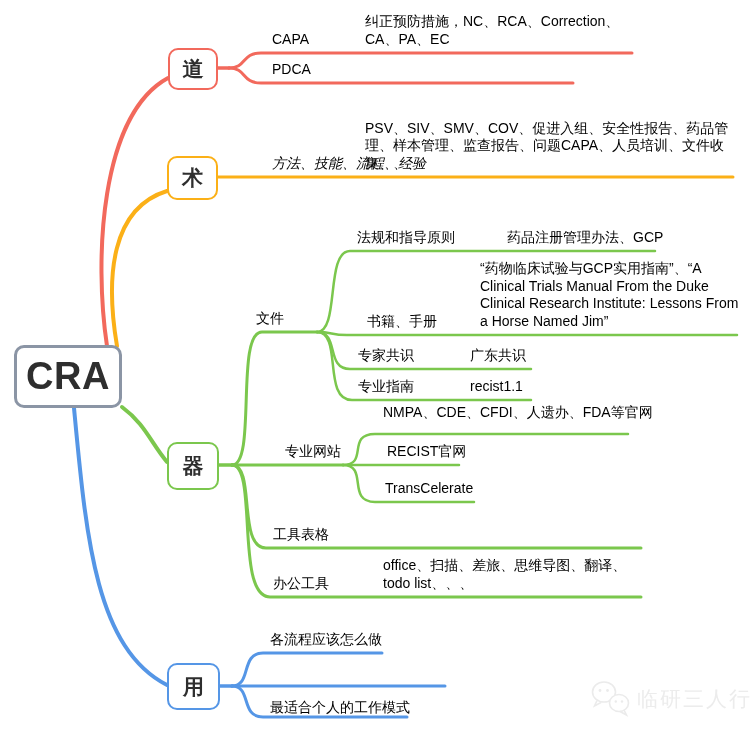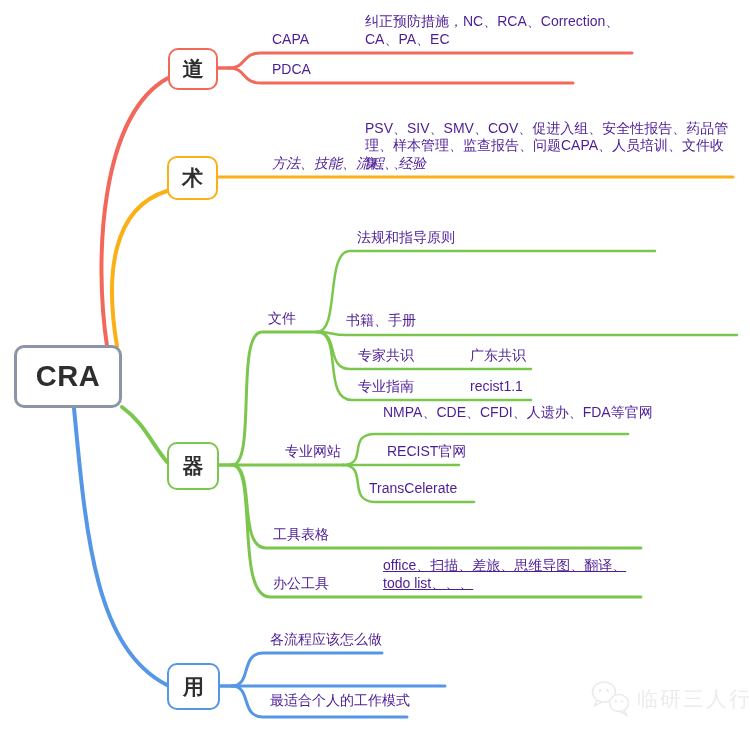--- a/index.html
+++ b/index.html
@@ -8,23 +8,23 @@
     background:#fff;
     font-family:"Liberation Sans","DejaVu Sans",sans-serif;
   }
   .links { position:absolute; left:0; top:0; }
   .node {
     position:absolute; box-sizing:border-box; background:#fff;
     border:2.5px solid #999; border-radius:10px;
     display:flex; align-items:center; justify-content:center;
     font-weight:bold; color:#2e2e2e; font-size:21px;
   }
-  .root { border-width:3px; font-size:29px; letter-spacing:0.5px; }
+  .root { border-width:3px; font-size:38px; letter-spacing:0.5px; }
   .label {
-    position:absolute; font-size:14px; line-height:17.5px; color:#4c1d95;
+    position:absolute; font-size:14px; line-height:17.5px; color:#000000;
   }
   .nw { white-space:nowrap; }
   .watermark {
     position:absolute; left:590px; top:678px; display:flex; align-items:center;
     color:#ececec; font-size:21px; letter-spacing:2px; white-space:nowrap;
   }
   .wm-icon { margin-right:5px; }
 </style>
 </head>
 <body>
@@ -76,39 +76,41 @@
 
   <div class="node" style="left: 167px; top: 663px; width: 53px; height: 47px; border-color: rgb(85, 150, 230);">用</div>
 
   <div class="label nw" style="left:272px; bottom:685px;">CAPA</div>
   <div class="label" style="left:365px; bottom:685px; width:270px;">纠正预防措施，NC、RCA、Correction、CA、PA、EC</div>
   <div class="label nw" style="left:272px; bottom:655px;margin-top:39px;">PDCA</div>
 
   <div class="label nw" style="left:272px; bottom:561px;font-style:italic;">方法、技能、流程、经验</div>
   <div class="label" style="left:365px; bottom:561px; width:380px;">PSV、SIV、SMV、COV、促进入组、安全性报告、药品管理、样本管理、监查报告、问题CAPA、人员培训、文件收集、、、</div>
 
-  <div class="label nw" style="left:268px; bottom:406px;">文件</div>
+  <div class="label nw" style="left:256px; bottom:406px;">文件</div>
   <div class="label nw" style="left:357px; bottom:487px;">法规和指导原则</div>
-  <div class="label nw" style="left:346px; bottom:403px;font-family:Liberation Mono, monospace;">书籍、手册</div>
+  <div class="label nw" style="left:507px; bottom:487px;">药品注册管理办法、GCP</div>
+  <div class="label nw" style="left:367px; bottom:403px;">书籍、手册</div>
+  <div class="label" style="left:480px; bottom:403px; width:268px;">“药物临床试验与GCP实用指南”、“A Clinical Trials Manual From the Duke Clinical Research Institute: Lessons From a Horse Named Jim”</div>
   <div class="label nw" style="left:358px; bottom:369px;">专家共识</div>
   <div class="label nw" style="left:470px; bottom:369px;">广东共识</div>
   <div class="label nw" style="left:358px; bottom:338px;">专业指南</div>
   <div class="label nw" style="left:470px; bottom:338px;">recist1.1</div>
 
   <div class="label nw" style="left:285px; bottom:273px;">专业网站</div>
   <div class="label nw" style="left:383px; bottom:312px;">NMPA、CDE、CFDI、人遗办、FDA等官网</div>
   <div class="label nw" style="left:387px; bottom:273px;">RECIST官网</div>
-  <div class="label nw" style="left:369px; bottom:236px;">TransCelerate</div>
+  <div class="label nw" style="left:385px; bottom:236px;">TransCelerate</div>
 
   <div class="label nw" style="left:273px; bottom:190px;">工具表格</div>
   <div class="label nw" style="left:273px; bottom:141px;">办公工具</div>
-  <div class="label" style="left:383px; bottom:141px; width:268px;text-decoration:underline;">office、扫描、差旅、思维导图、翻译、todo list、、、</div>
+  <div class="label" style="left:383px; bottom:141px; width:268px;">office、扫描、差旅、思维导图、翻译、todo list、、、</div>
 
   <div class="label nw" style="left:270px; bottom:85px;">各流程应该怎么做</div>
-  <div class="label nw" style="left:270px; bottom:24px;margin-top:23px;">最适合个人的工作模式</div>
+  <div class="label nw" style="left:270px; bottom:17px;margin-top:23px;">最适合个人的工作模式</div>
 
   <div class="watermark">
     <svg class="wm-icon" width="42" height="42" viewBox="0 0 42 42">
       <g fill="none" stroke="#ebebeb" stroke-width="1.6">
         <ellipse cx="14" cy="14" rx="11.5" ry="10"></ellipse>
         <path d="M7,22.5 L4.5,28 L11,24.5"></path>
         <ellipse cx="29" cy="25" rx="9.5" ry="8.5" fill="#ffffff"></ellipse>
         <path d="M34,32 L36.5,37 L30,33.5"></path>
       </g>
       <g fill="#ebebeb" stroke="none">

